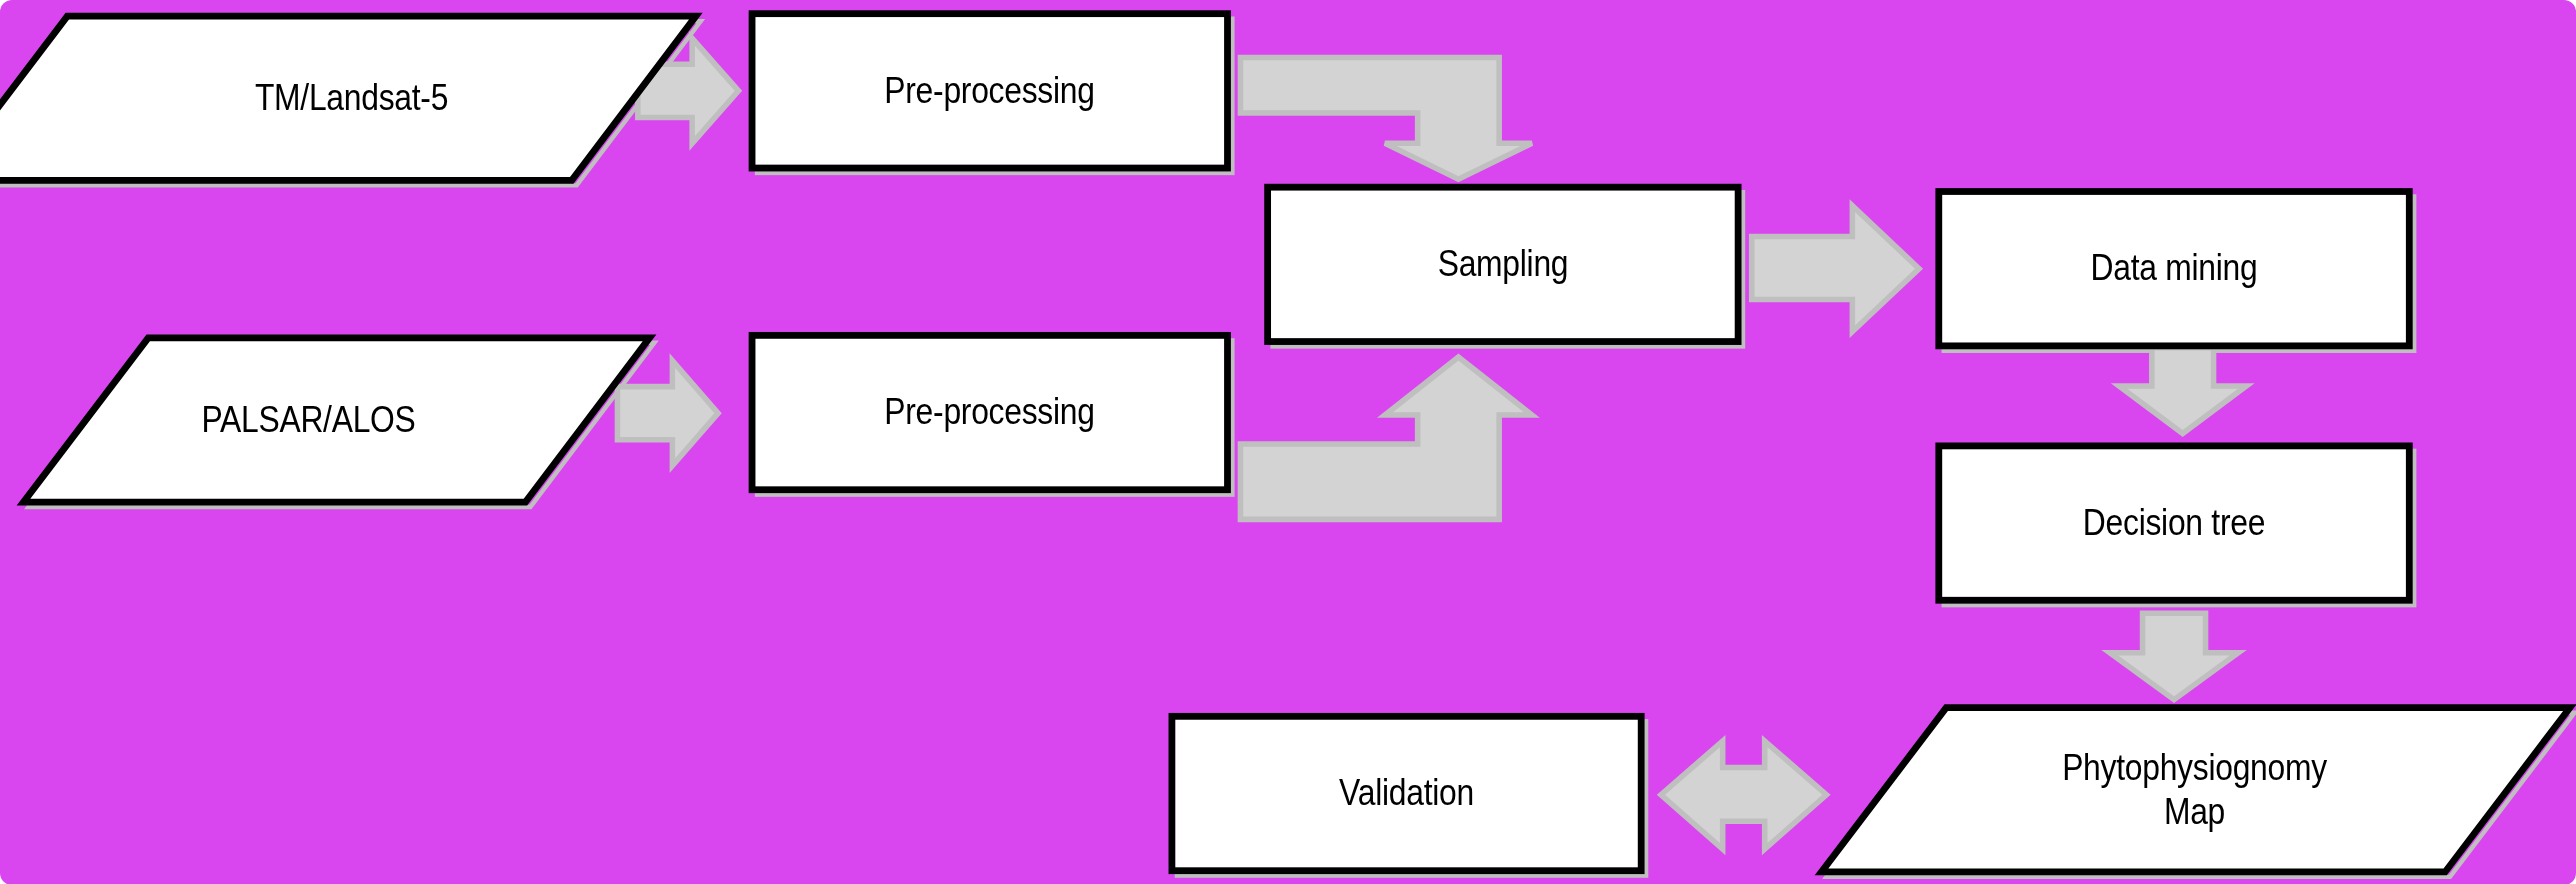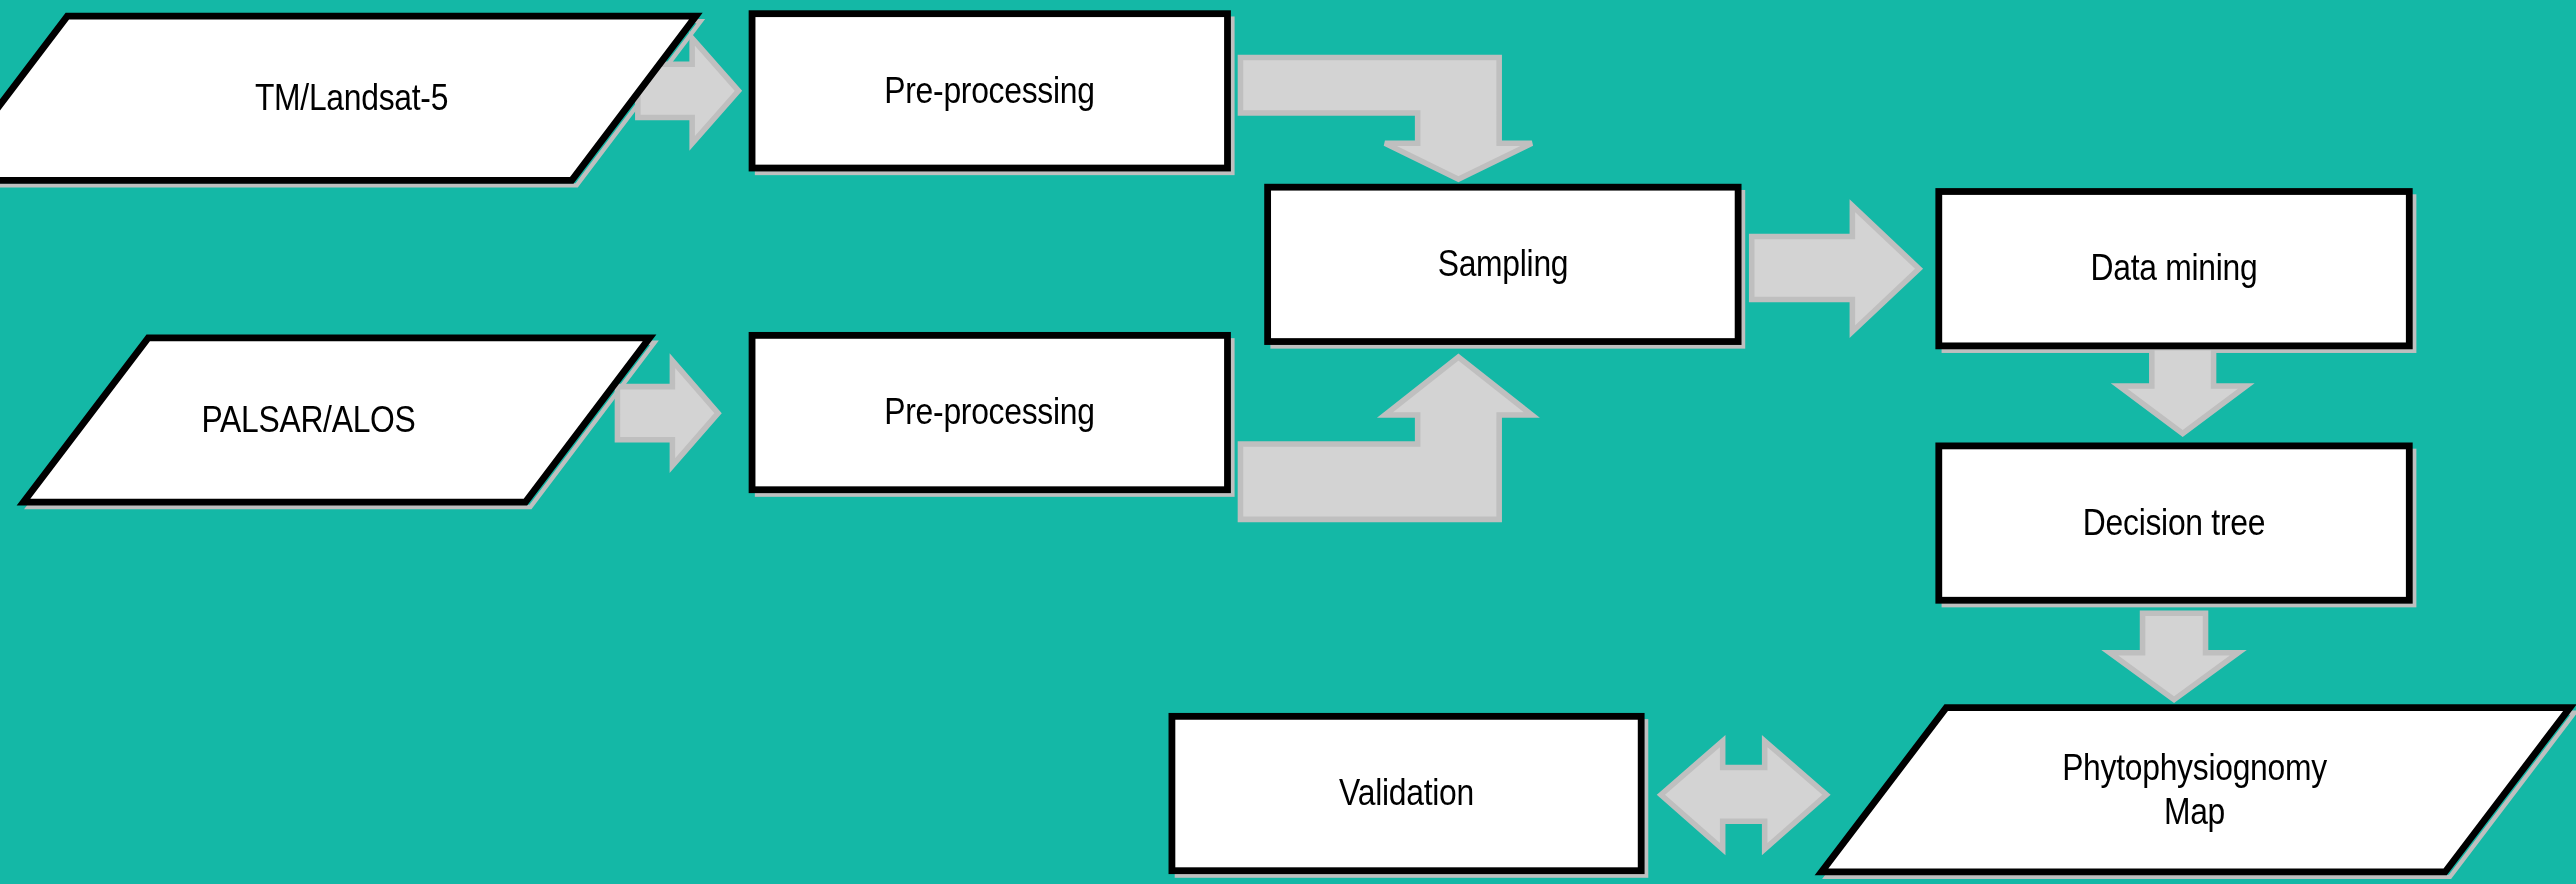--- a/index.html
+++ b/index.html
@@ -4,23 +4,24 @@
 <style>
   html, body {
     margin: 0;
     padding: 0;
     background: #ffffff;
   }
   #canvas {
     position: relative;
     width: 2576px;
     height: 885px;
-    background: #14b8a6;
+    background: #d946ef;
     overflow: hidden;
     font-family: "Liberation Sans", "DejaVu Sans", sans-serif;
+    border-radius: 12px;
   }
   #canvas svg.layer {
     position: absolute;
     left: 0;
     top: 0;
     width: 2576px;
     height: 885px;
   }
   .node-label {
     position: absolute;

